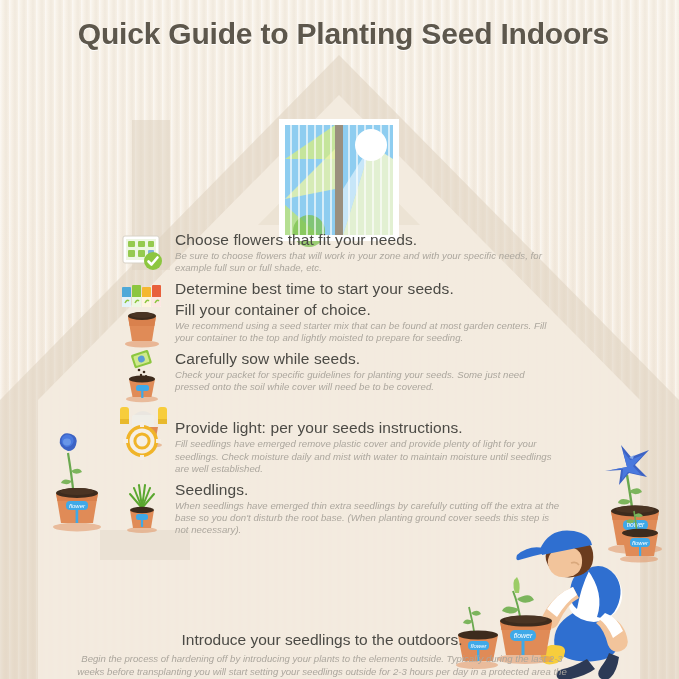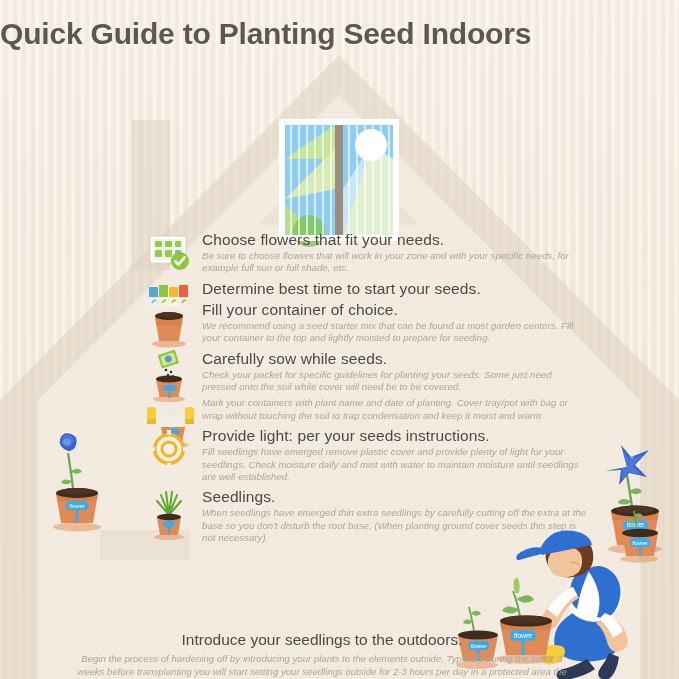--- a/index.html
+++ b/index.html
@@ -9,26 +9,26 @@
     background:#f6efe4;
   }
   #poster{
     position:relative;width:679px;height:679px;overflow:hidden;
     background:
       repeating-linear-gradient(90deg, rgba(255,255,255,0.55) 0px, rgba(255,255,255,0.0) 3px, rgba(214,200,182,0.18) 6px, rgba(255,255,255,0.0) 9px),
       linear-gradient(180deg,#f7f1e7 0%, #f5ece0 55%, #f3e8da 100%);
   }
   .bg-layer{position:absolute;left:0;top:0;width:679px;height:679px;pointer-events:none;}
   .title{
-    position:absolute;left:0;top:17px;width:609px;text-align:left;
+    position:absolute;left:0;top:17px;width:609px;text-align:right;
     font-size:30px;font-weight:bold;color:#5d574c;letter-spacing:-0.2px;
     text-shadow:0 1px 0 rgba(255,255,255,0.85);
   }
   .window{position:absolute;left:279px;top:119px;width:120px;height:122px;}
-  .steps{position:absolute;left:147px;top:230px;width:440px;}
+  .steps{position:absolute;left:120px;top:230px;width:440px;}
   .step{position:relative;min-height:20px;padding-left:55px;margin-bottom:1px;}
   .step-icon{position:absolute;left:0;top:2px;width:50px;height:48px;}
   .step-head{
     font-size:15.5px;color:#4b4a45;line-height:19px;margin:0 0 1px 0;
     font-weight:normal;letter-spacing:0.1px;
   }
   .step-body{
     font-size:9.6px;font-style:italic;color:#aba69d;line-height:12.4px;
     margin:0 0 4px 0;letter-spacing:0.05px;
   }
@@ -193,21 +193,20 @@
             <rect x="38" y="20" width="9" height="5" fill="#e8b92c"></rect>
           </g>
           <path d="M12 18 q11 -12 22 0 z" fill="#e9e6df" opacity="0.95"></path>
           <rect x="12" y="16" width="22" height="14" rx="2" fill="#f0eee8" opacity="0.9"></rect>
           <ellipse cx="27" cy="46" rx="15" ry="3" fill="#e08b57" opacity="0.5"></ellipse>
           <path d="M14 28 L38 28 L35 44 L17 44 Z" fill="#e08b57"></path>
           <rect x="20" y="30" width="12" height="6" rx="2.5" fill="#3fa9e8"></rect>
           <rect x="24.9" y="35" width="2.2" height="8" fill="#3fa9e8"></rect>
         </svg>
       </div>
-      <div class="step-body">Mark your containers with plant name and date of planting. Cover tray/pot with bag or wrap without touching the soil to trap condensation and keep it moist and warm</div>
     </div>
 
     <div class="step">
       <div class="step-icon">
         <svg viewBox="0 0 50 44" width="50" height="44">
           <circle cx="22" cy="21" r="16" fill="#f0b429"></circle>
           <circle cx="22" cy="21" r="12.5" fill="#f6efe4"></circle>
           <circle cx="22" cy="21" r="8.6" fill="#f0b429"></circle>
           <circle cx="22" cy="21" r="5.6" fill="#f6efe4"></circle>
           <g fill="#f6efe4">

